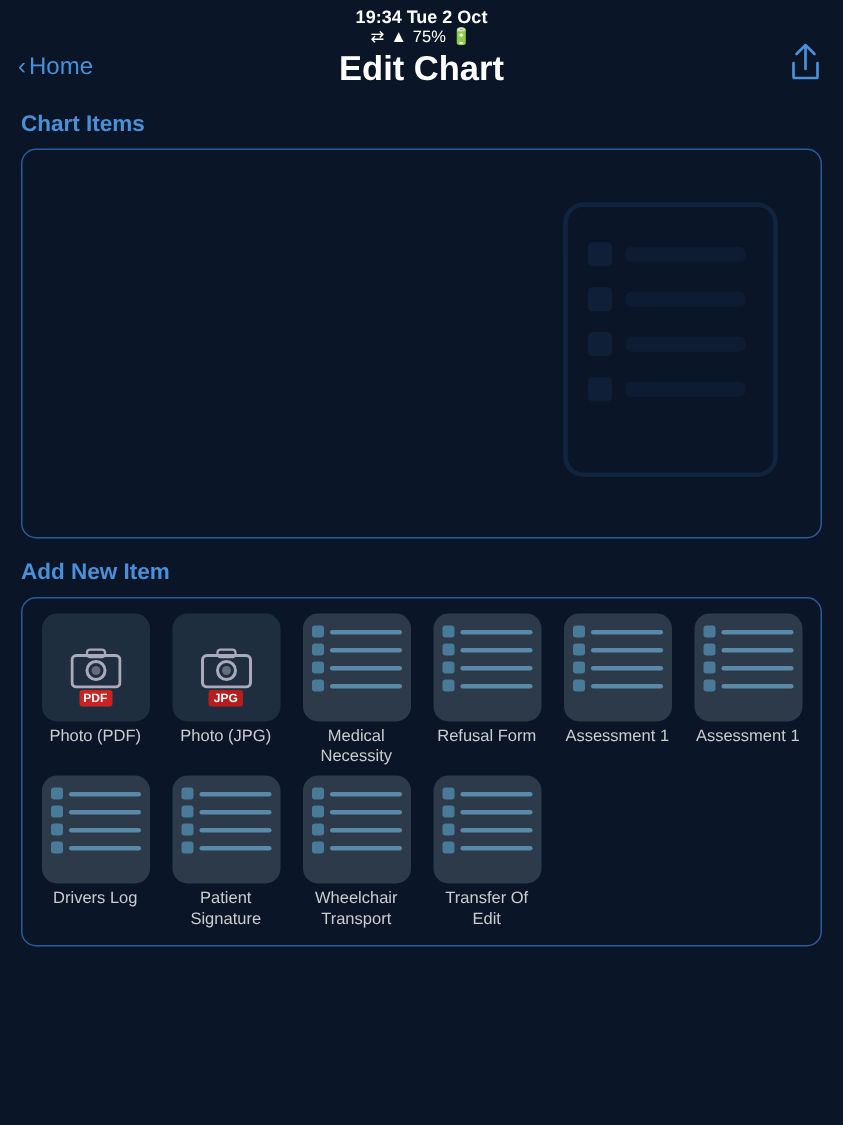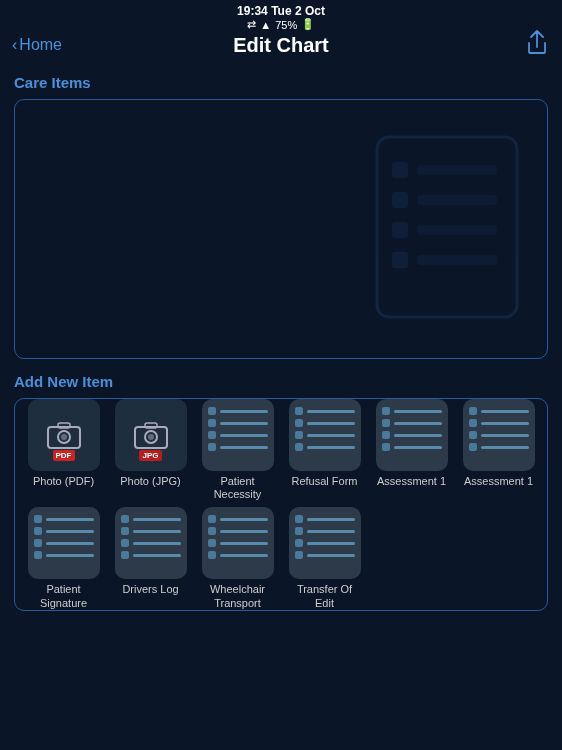--- a/index.html
+++ b/index.html
@@ -41,21 +41,21 @@
       position: absolute;
       left: 12px;
       display: flex;
       align-items: center;
       color: #4a90d9;
       font-size: 16px;
       cursor: pointer;
       gap: 2px;
     }
     .nav-title {
-      font-size: 20px;
+      font-size: 23px;
       font-weight: 600;
       color: #fff;
     }
     .nav-share {
       position: absolute;
       right: 14px;
       color: #4a90d9;
       font-size: 20px;
       cursor: pointer;
     }
@@ -91,21 +91,21 @@
       opacity: 0.12;
     }
 
     .add-new-section {
       margin-top: 4px;
     }
 
     .add-new-box {
       border: 1.5px solid #2a5a9a;
       border-radius: 10px;
-      padding: 0 8px;
+      padding: 10px 8px;
       background: rgba(10, 22, 40, 0.4);
     }
 
     .items-grid {
       display: grid;
       grid-template-columns: repeat(6, 1fr);
       gap: 6px;
     }
 
     .item-cell {
@@ -222,21 +222,21 @@
   <span class="nav-title">Edit Chart</span>
   <div class="nav-share">
     <svg width="22" height="26" viewBox="0 0 22 26" fill="none" xmlns="http://www.w3.org/2000/svg">
       <path d="M11 1v16M5 7l6-6 6 6M3 13v9a1 1 0 001 1h14a1 1 0 001-1v-9" stroke="#4a90d9" stroke-width="1.8" stroke-linecap="round" stroke-linejoin="round"></path>
     </svg>
   </div>
 </div>
 
 <div class="content">
 
-  <div class="section-title">Care Items</div>
+  <div class="section-title">Chart Items</div>
   <div class="chart-items-box">
 
     <div class="chart-items-bg-icon">
       <svg width="160" height="200" viewBox="0 0 160 200" fill="none" xmlns="http://www.w3.org/2000/svg">
         <rect x="10" y="10" width="140" height="180" rx="12" stroke="#4a90d9" stroke-width="3" fill="none"></rect>
         <rect x="25" y="35" width="16" height="16" rx="3" fill="#4a90d9" opacity="0.7"></rect>
         <rect x="25" y="65" width="16" height="16" rx="3" fill="#4a90d9" opacity="0.7"></rect>
         <rect x="25" y="95" width="16" height="16" rx="3" fill="#4a90d9" opacity="0.7"></rect>
         <rect x="25" y="125" width="16" height="16" rx="3" fill="#4a90d9" opacity="0.7"></rect>
         <rect x="50" y="38" width="80" height="10" rx="4" fill="#4a90d9" opacity="0.5"></rect>
@@ -290,21 +290,21 @@
                 <div class="doc-row">
                   <div class="doc-checkbox"></div>
                   <div class="doc-line"></div>
                 </div>
                 <div class="doc-row">
                   <div class="doc-checkbox"></div>
                   <div class="doc-line"></div>
                 </div>
               </div>
             </div>
-            <span class="item-label">Patient Necessity</span>
+            <span class="item-label">Medical Necessity</span>
           </div>
           <div class="item-cell">
             <div class="item-icon">
               <div class="doc-icon">
                 <div class="doc-row">
                   <div class="doc-checkbox"></div>
                   <div class="doc-line"></div>
                 </div>
                 <div class="doc-row">
                   <div class="doc-checkbox"></div>
@@ -382,44 +382,44 @@
                 <div class="doc-row">
                   <div class="doc-checkbox"></div>
                   <div class="doc-line"></div>
                 </div>
                 <div class="doc-row">
                   <div class="doc-checkbox"></div>
                   <div class="doc-line"></div>
                 </div>
               </div>
             </div>
+            <span class="item-label">Drivers Log</span>
+          </div>
+          <div class="item-cell">
+            <div class="item-icon">
+              <div class="doc-icon">
+                <div class="doc-row">
+                  <div class="doc-checkbox"></div>
+                  <div class="doc-line"></div>
+                </div>
+                <div class="doc-row">
+                  <div class="doc-checkbox"></div>
+                  <div class="doc-line"></div>
+                </div>
+                <div class="doc-row">
+                  <div class="doc-checkbox"></div>
+                  <div class="doc-line"></div>
+                </div>
+                <div class="doc-row">
+                  <div class="doc-checkbox"></div>
+                  <div class="doc-line"></div>
+                </div>
+              </div>
+            </div>
             <span class="item-label">Patient Signature</span>
-          </div>
-          <div class="item-cell">
-            <div class="item-icon">
-              <div class="doc-icon">
-                <div class="doc-row">
-                  <div class="doc-checkbox"></div>
-                  <div class="doc-line"></div>
-                </div>
-                <div class="doc-row">
-                  <div class="doc-checkbox"></div>
-                  <div class="doc-line"></div>
-                </div>
-                <div class="doc-row">
-                  <div class="doc-checkbox"></div>
-                  <div class="doc-line"></div>
-                </div>
-                <div class="doc-row">
-                  <div class="doc-checkbox"></div>
-                  <div class="doc-line"></div>
-                </div>
-              </div>
-            </div>
-            <span class="item-label">Drivers Log</span>
           </div>
           <div class="item-cell">
             <div class="item-icon">
               <div class="doc-icon">
                 <div class="doc-row">
                   <div class="doc-checkbox"></div>
                   <div class="doc-line"></div>
                 </div>
                 <div class="doc-row">
                   <div class="doc-checkbox"></div>

